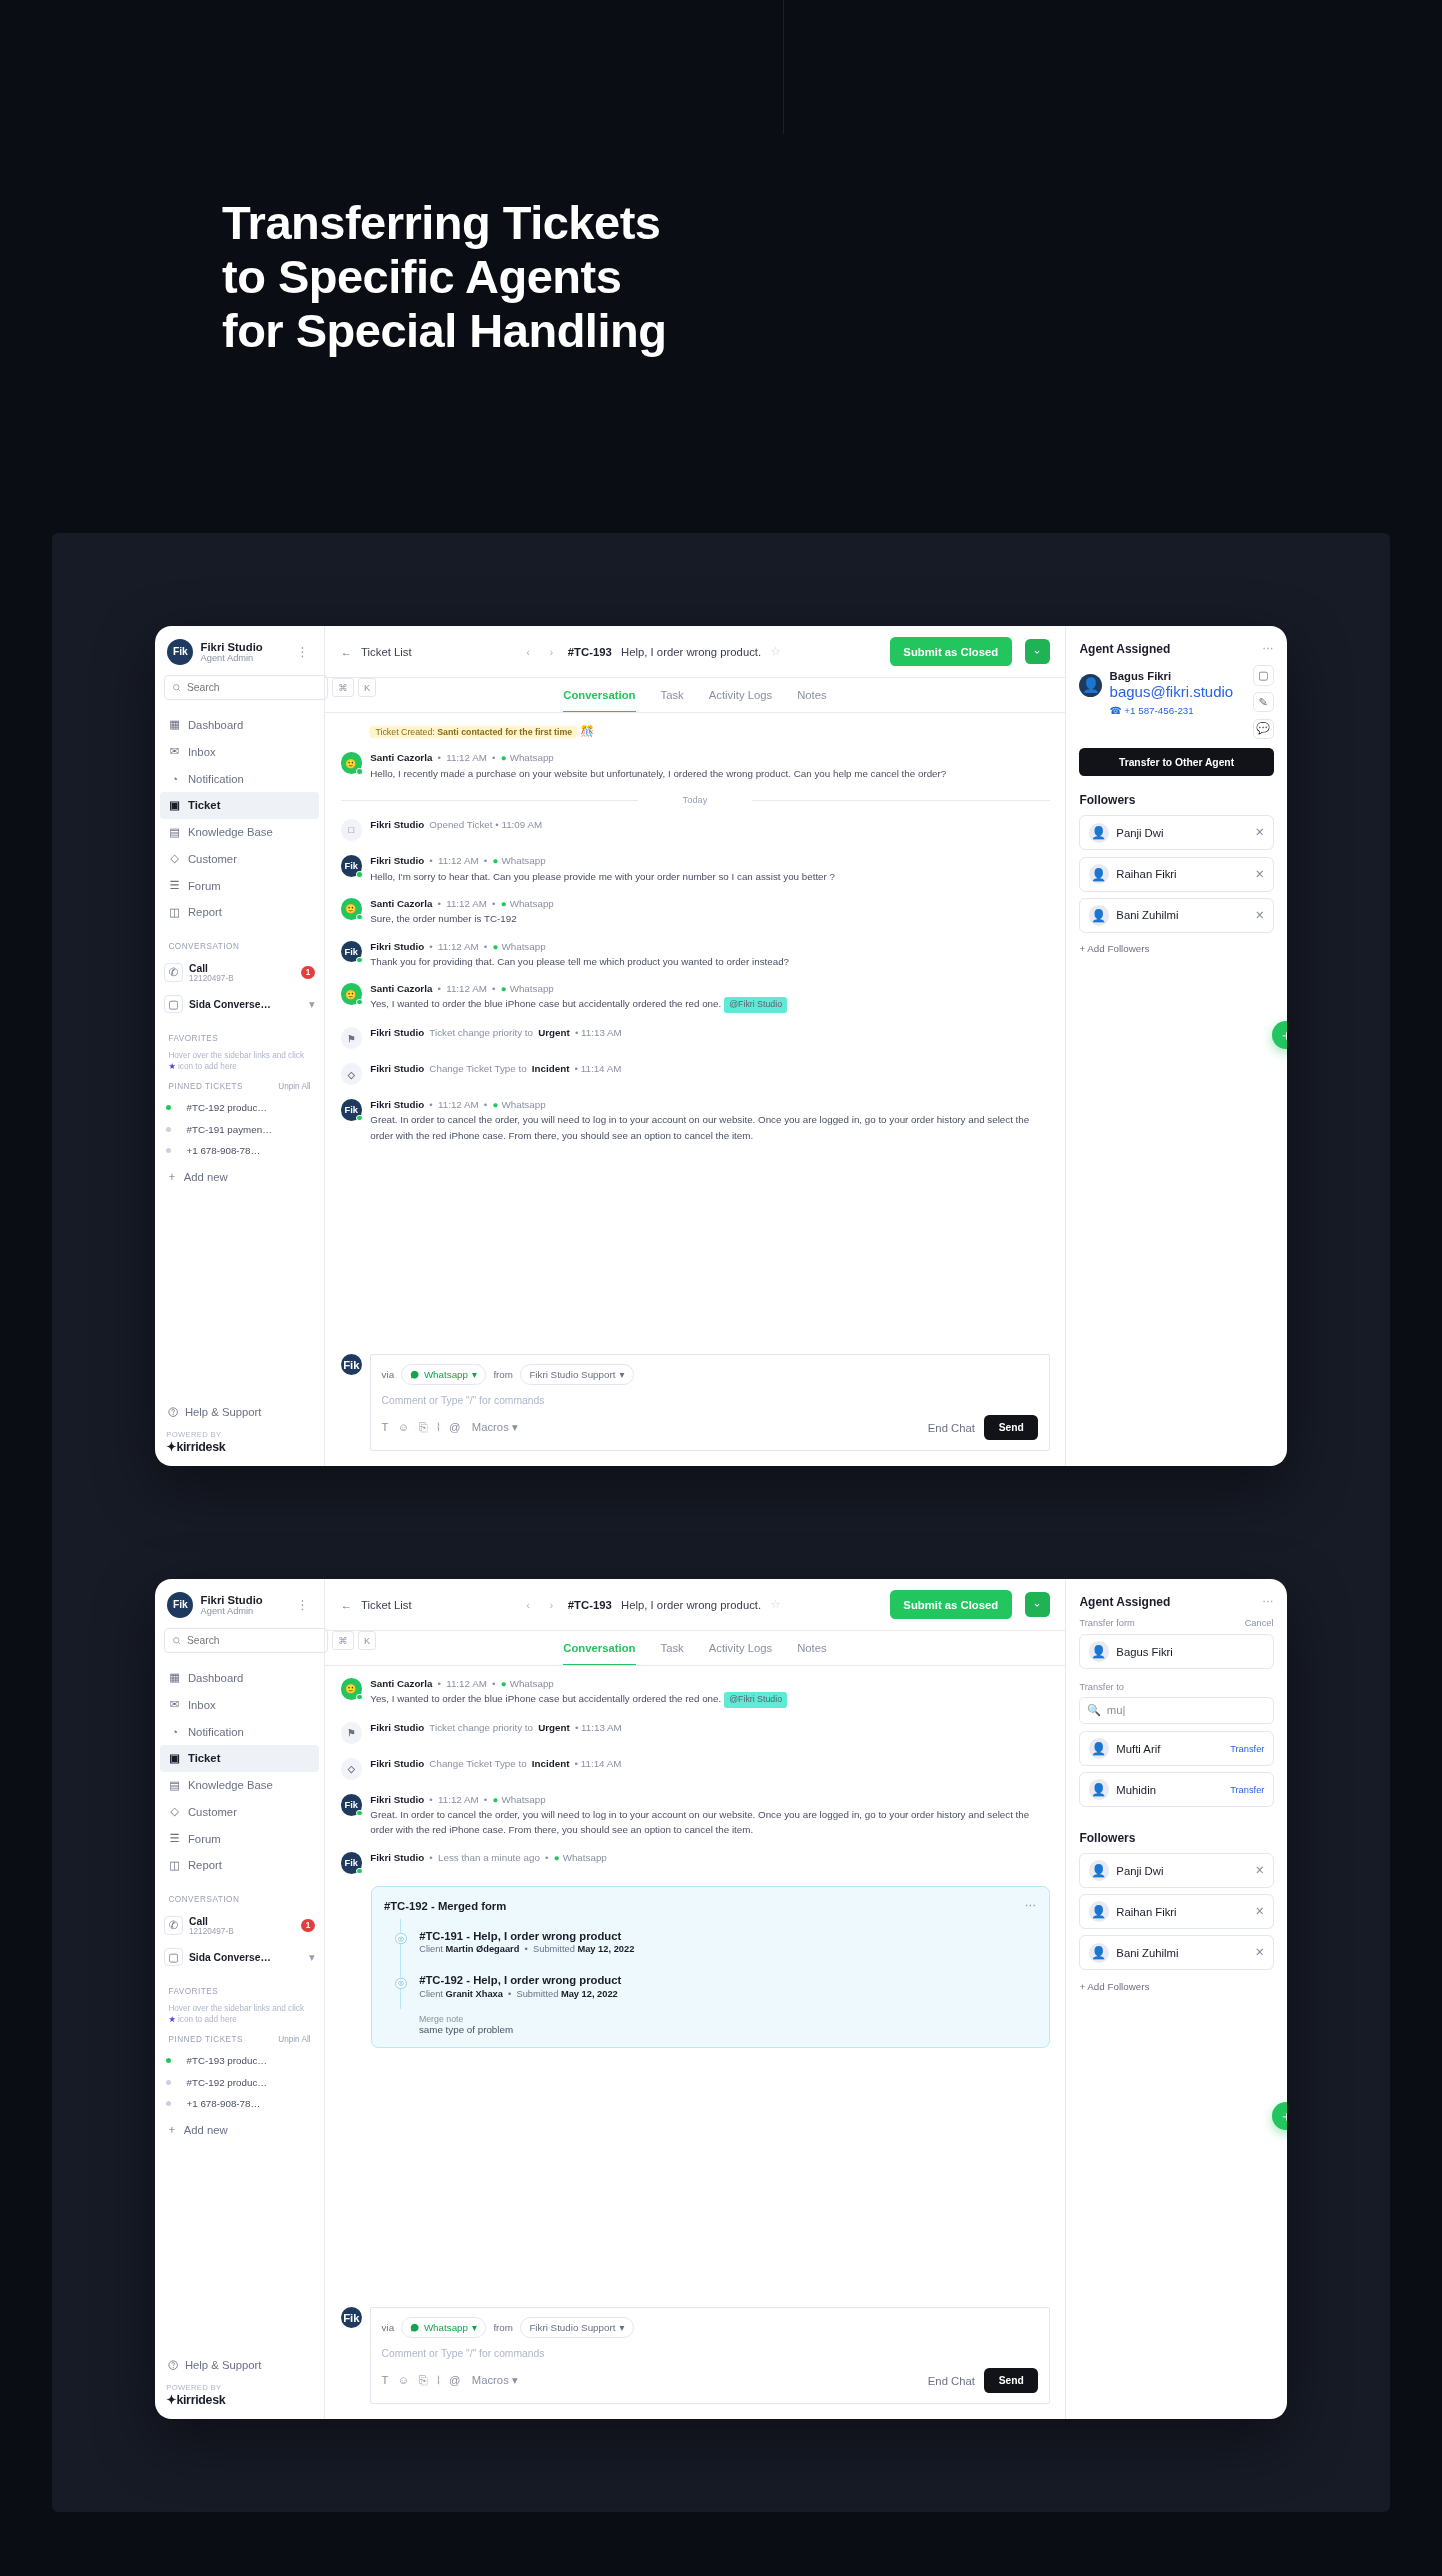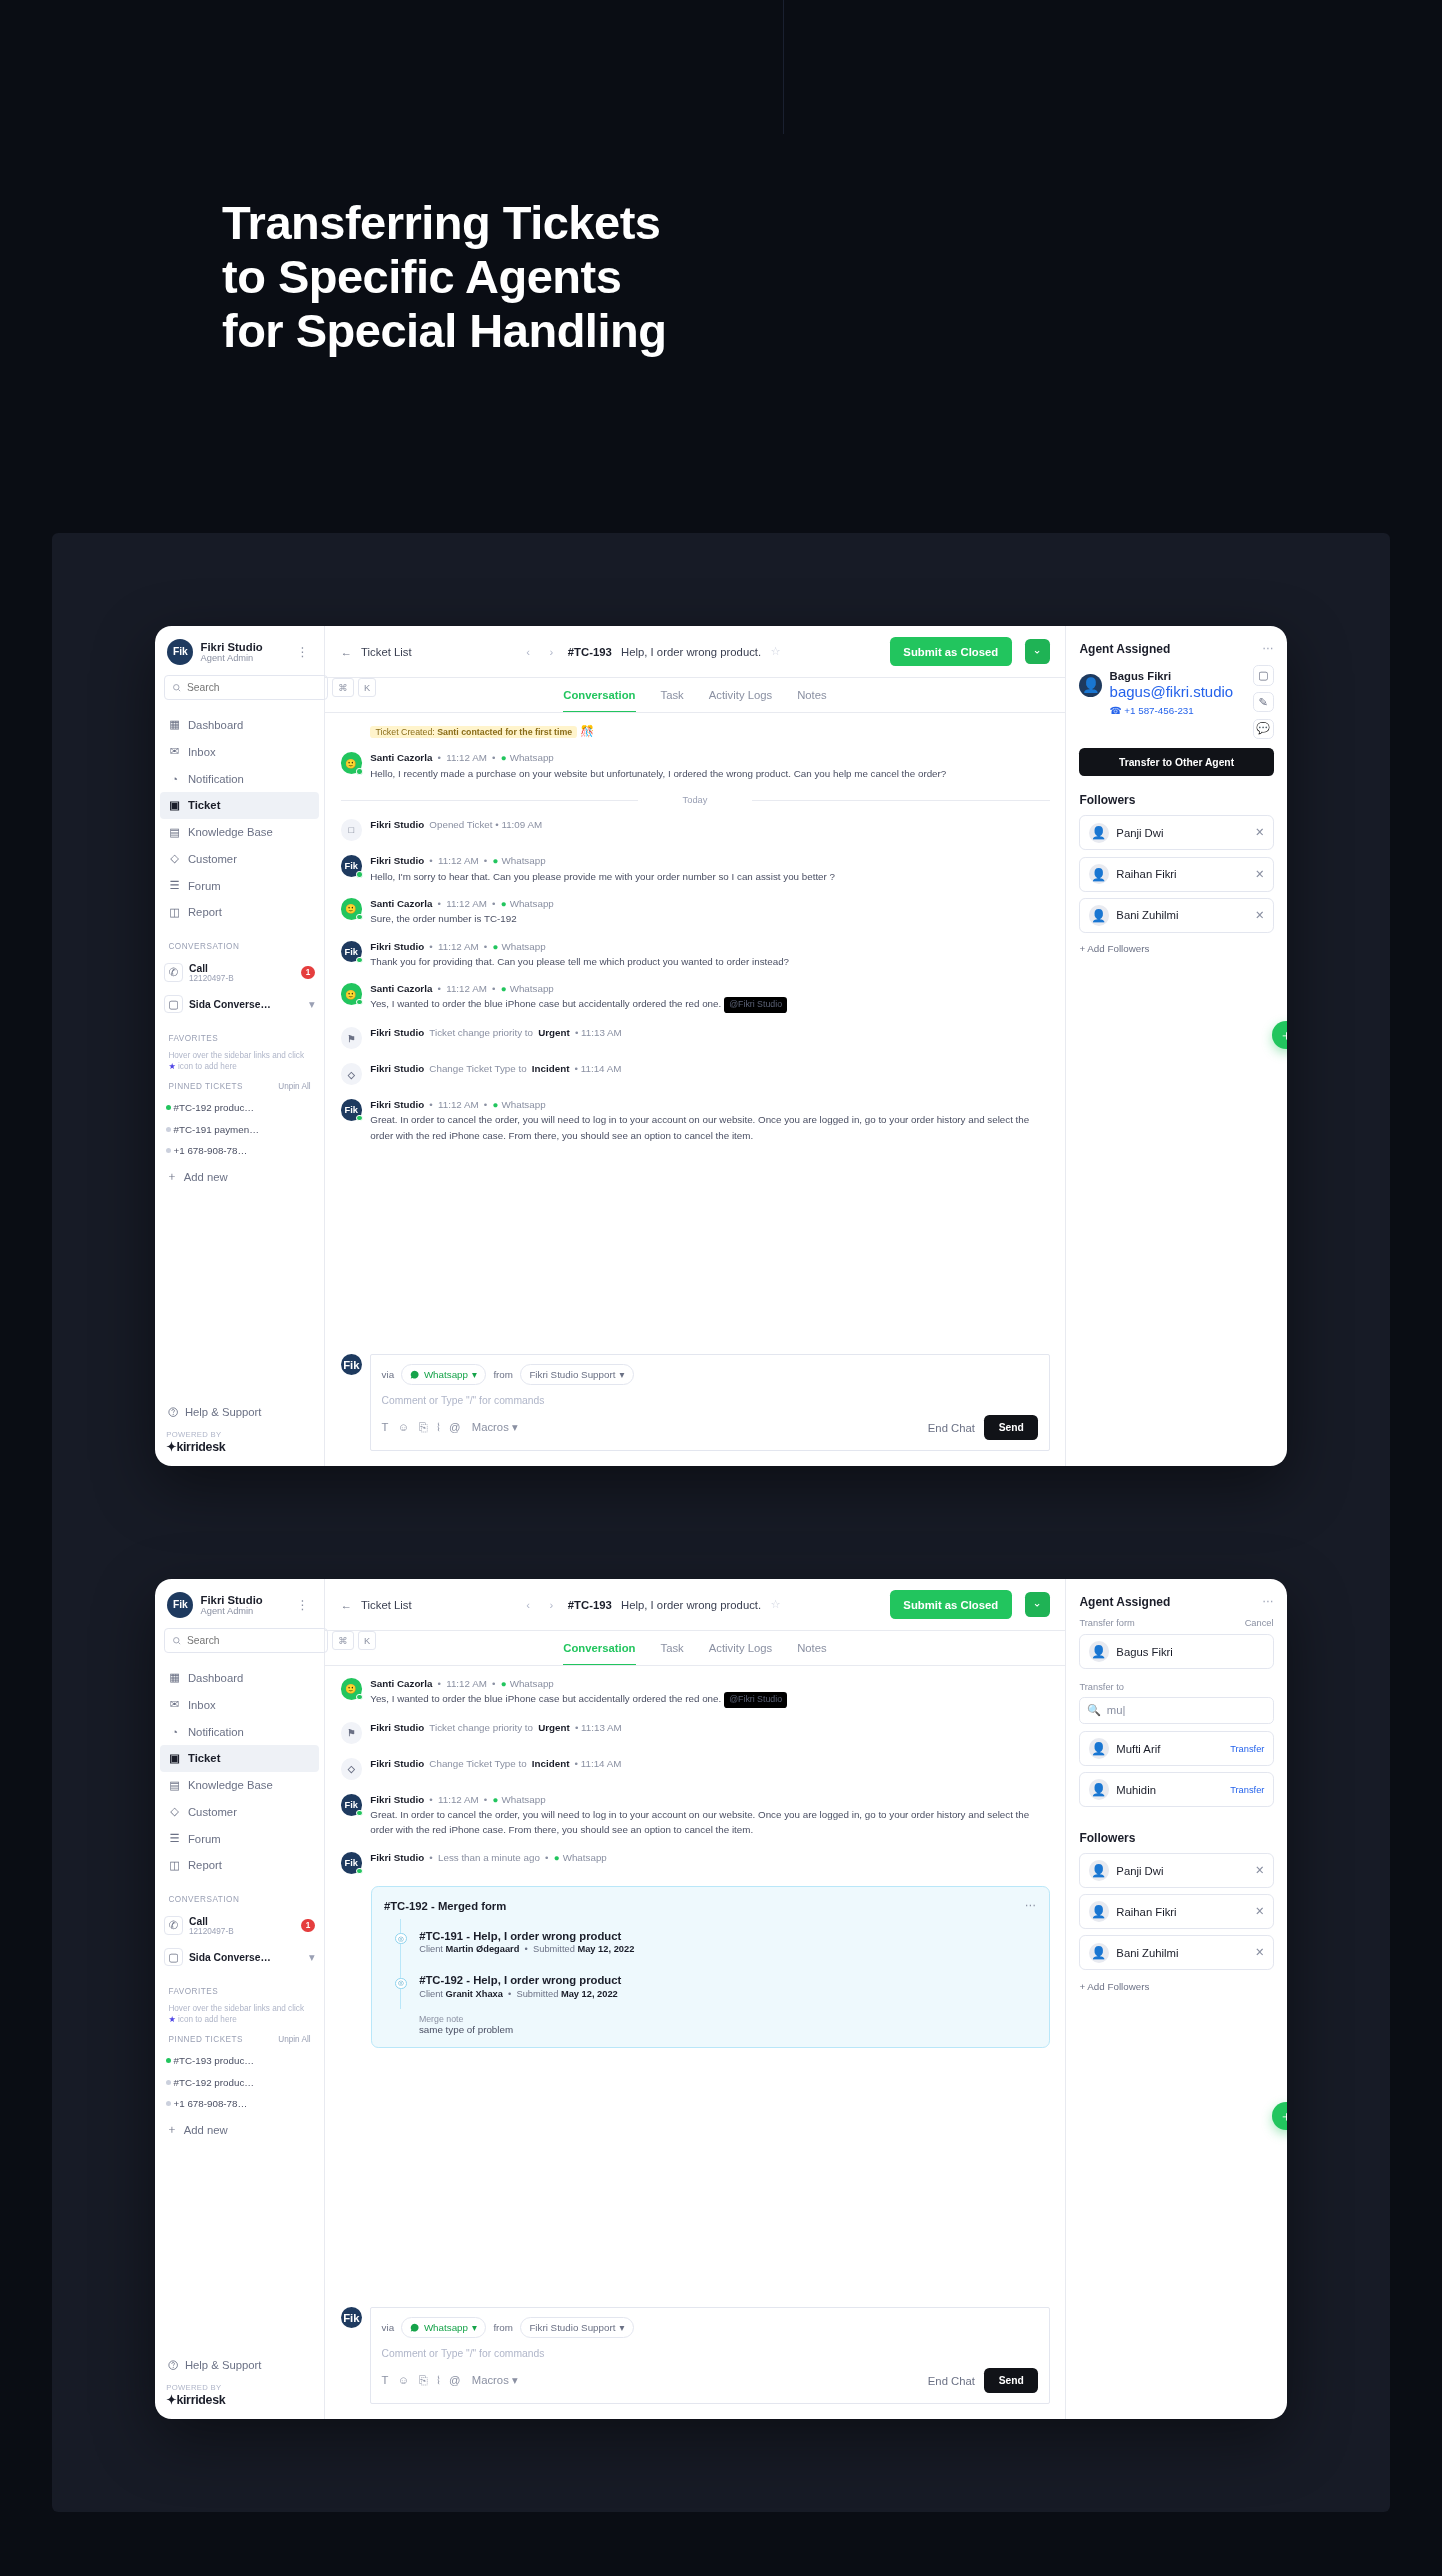--- a/index.html
+++ b/index.html
@@ -46,21 +46,21 @@
 .conv-meta { flex: 1; min-width: 0; }
 .conv-t { font-size: 10.3px; font-weight: 600; }
 .conv-s { font-size: 8.2px; color: #9aa0b4; }
 .badge-red { background: #e53e3e; color: #fff; border-radius: 50%; width: 13.4px; height: 13.4px; display: flex; align-items: center; justify-content: center; font-size: 8.2px; font-weight: 600; }
 
 .fav-note { font-size: 8.2px; color: #b0b6c9; padding: 3.1px 13.4px 9.3px; line-height: 1.3; }
 .fav-link { color: #4f46e5; }
 
 .pinned-head { display: flex; justify-content: space-between; padding: 0 13.4px 6.2px; font-size: 8.2px; color: #9aa0b4; letter-spacing: 0.5px; }
 .pinned-unpin { font-size: 8.2px; color: #9aa0b4; text-transform: none; letter-spacing: 0; }
-.pinned-item { display: flex; align-items: center; gap: 2px; padding: 5.2px 11.3px; font-size: 9.8px; color: #4a4f63; }
+.pinned-item { display: flex; align-items: center; gap: 15px; padding: 5.2px 11.3px; font-size: 9.8px; color: #4a4f63; }
 .dot-green { width: 5.2px; height: 5.2px; border-radius: 50%; background: #22c55e; }
 .dot-gray { width: 5.2px; height: 5.2px; border-radius: 50%; background: #cbd0dd; }
 .add-new { display: flex; align-items: center; gap: 6.2px; padding: 8.2px 11.3px; color: #6b7185; }
 
 .sb-bottom { margin-top: auto; padding: 7.2px 11.3px 12.4px; }
 .help-row { display: flex; align-items: center; gap: 6.2px; color: #6b7185; padding: 7.2px 2.1px 11.3px; }
 .powered { font-size: 7.7px; color: #b0b6c9; letter-spacing: 0.3px; }
 .brand-kirri { font-size: 12.4px; font-weight: 700; letter-spacing: -0.3px; }
 
 
@@ -87,21 +87,21 @@
 .m-ava.green { background: #22c55e; }
 .m-ava.blue { background: #1e3a5f; }
 .m-ava.svc { background: #f1f3f8; color: #6b7185; }
 .m-ava .online { width: 6.2px; height: 6.2px; border-radius: 50%; background: #22c55e; border: 1px solid #fff; position: absolute; bottom: -0.5px; right: -0.5px; }
 .m-body { flex: 1; min-width: 0; }
 .m-head { display: flex; align-items: center; gap: 5.2px; font-size: 9.8px; color: #8a90a2; flex-wrap: wrap; text-align: center; }
 .m-name { font-weight: 600; color: #1a1d29; }
 .m-via { display: inline-flex; align-items: center; gap: 3.1px; }
 .ico-wa { color: #22c55e; }
 .m-text { font-size: 9.8px; color: #4a4f63; line-height: 1.55; padding-top: 2.1px; }
-.tag-pill { display: inline-block; background: #000000; color: #5b6175; font-size: 8.8px; border-radius: 3.1px; padding: 1px 5.2px; font-weight: 500; }
+.tag-pill { display: inline-block; background: #5eead4; color: #5b6175; font-size: 8.8px; border-radius: 3.1px; padding: 1px 5.2px; font-weight: 500; }
 .tag-highlight { background: #fff4cc; color: #8a6d1a; }
 
 .sys-line { text-align: center; color: #9aa0b4; font-size: 9.3px; padding: 7.2px 0; position: relative; }
 .sys-line::before, .sys-line::after { content: ""; position: absolute; top: 50%; width: 42%; height: 0.5px; background: #e8eaf0; }
 .sys-line::before { left: 0; }
 .sys-line::after { right: 0; }
 
 .msg .sys-event { color: #8a90a2; }
 
 

